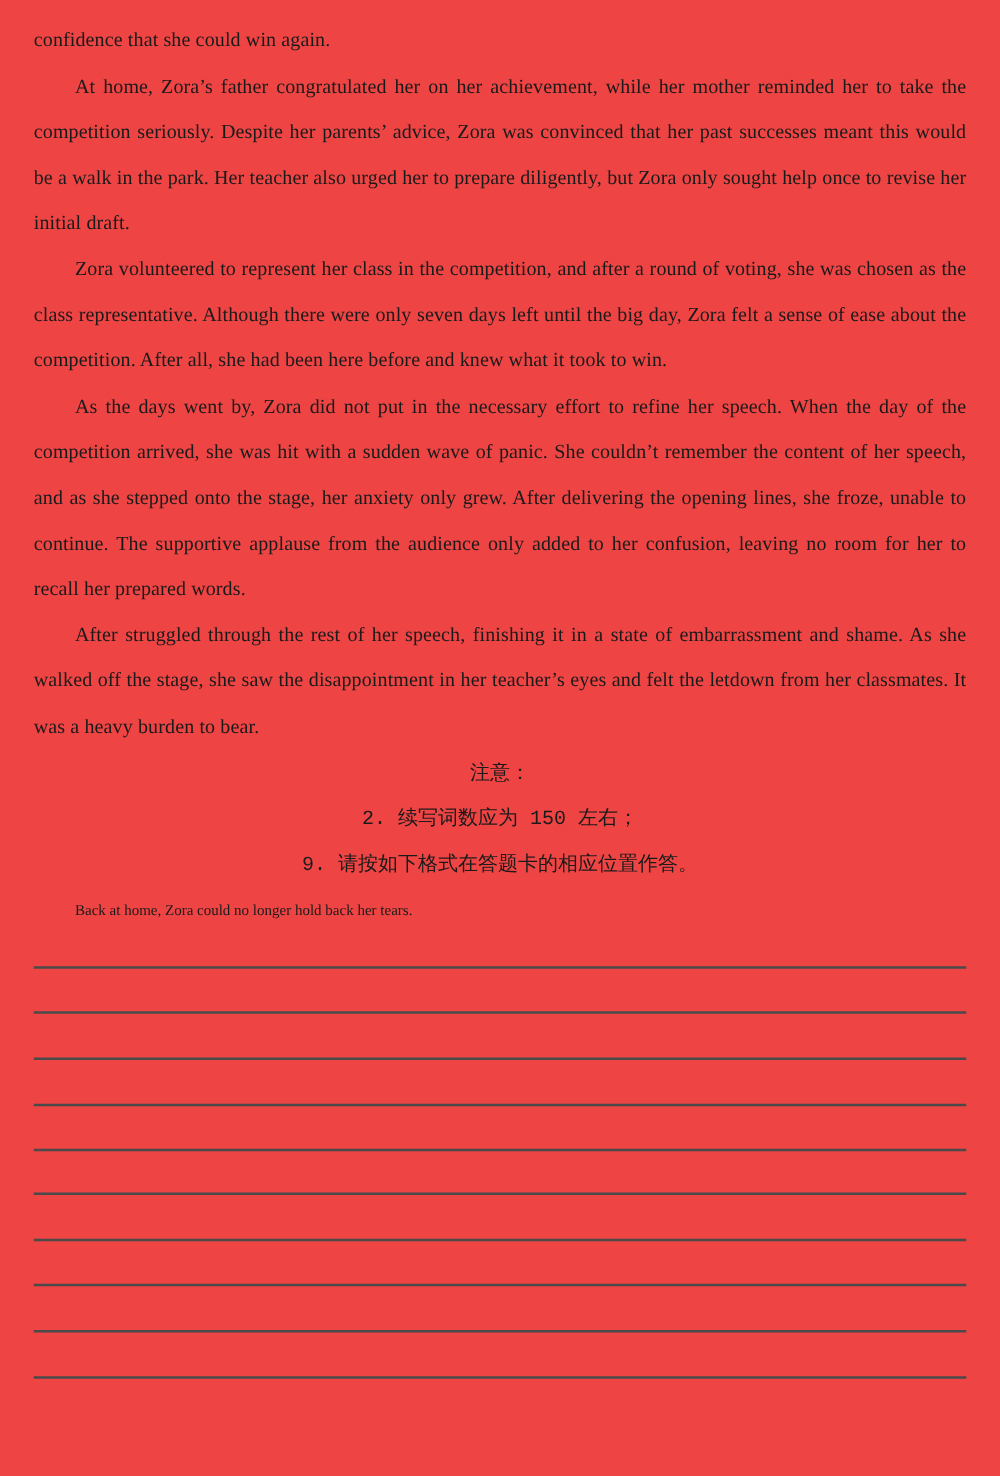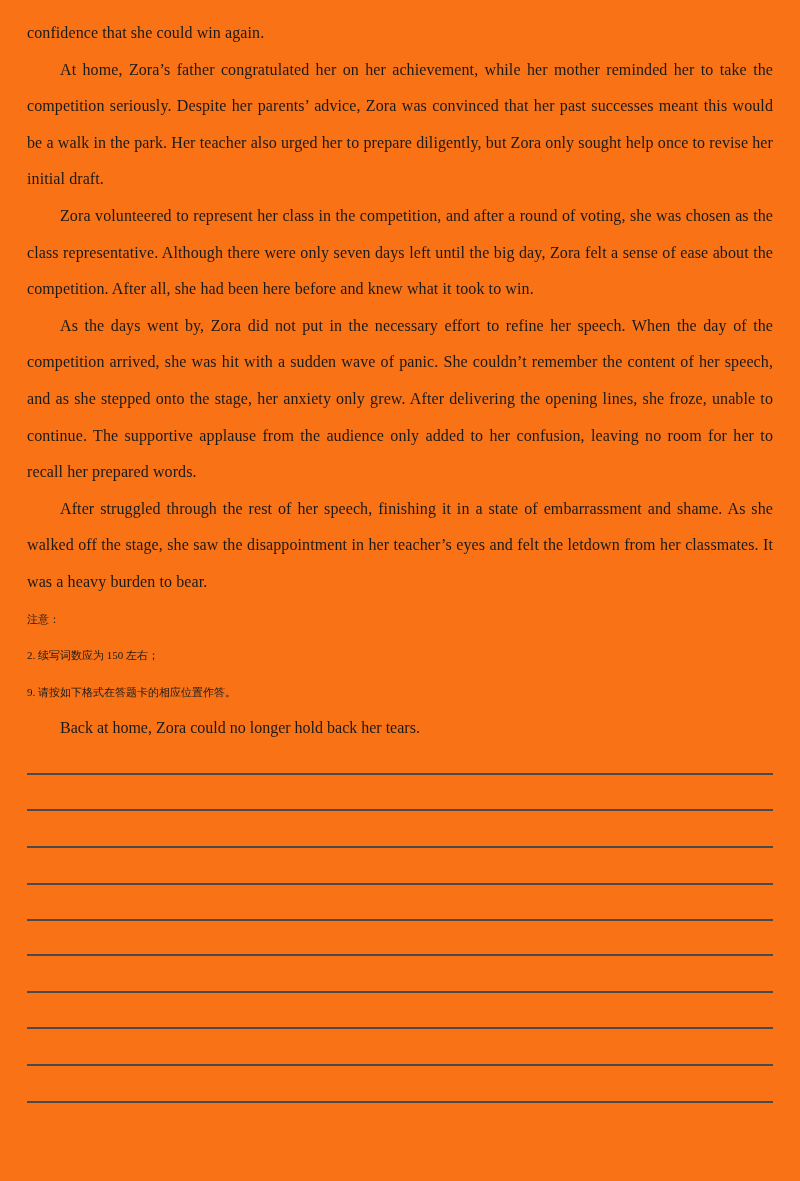--- a/index.html
+++ b/index.html
@@ -4,48 +4,49 @@
 <style>
   html, body {
     margin: 0;
     padding: 0;
     background: #ffffff;
   }
   .page {
     position: relative;
     width: 800px;
     height: 1181px;
-    background: #f97316;
+    background: #ef4444;
     box-sizing: border-box;
     padding: 15px 27px 0 27px;
     font-family: "Liberation Serif", "DejaVu Serif", serif;
     color: #1a1a1a;
     overflow: hidden;
   }
   .body-par {
     margin: 0;
     font-size: 16px;
     line-height: 36.6px;
     text-align: justify;
     text-indent: 33px;
     letter-spacing: 0.1px;
   }
   .body-par.no-indent {
     text-indent: 0;
   }
   .note-line {
     margin: 0;
-    font-size: 11px;
+    font-size: 16px;
     line-height: 36.6px;
-    text-align: left;
+    text-align: center;
     text-indent: 0;
+    font-family: Liberation Mono, monospace;
   }
   .prompt-par {
     margin: 0;
-    font-size: 16px;
+    font-size: 12px;
     line-height: 36.6px;
     text-align: left;
     text-indent: 33px;
   }
   .line-block {
     margin: 0;
   }
   .answer-line {
     height: 34.6px;
     border-bottom: 2px solid #4a4a4a;

